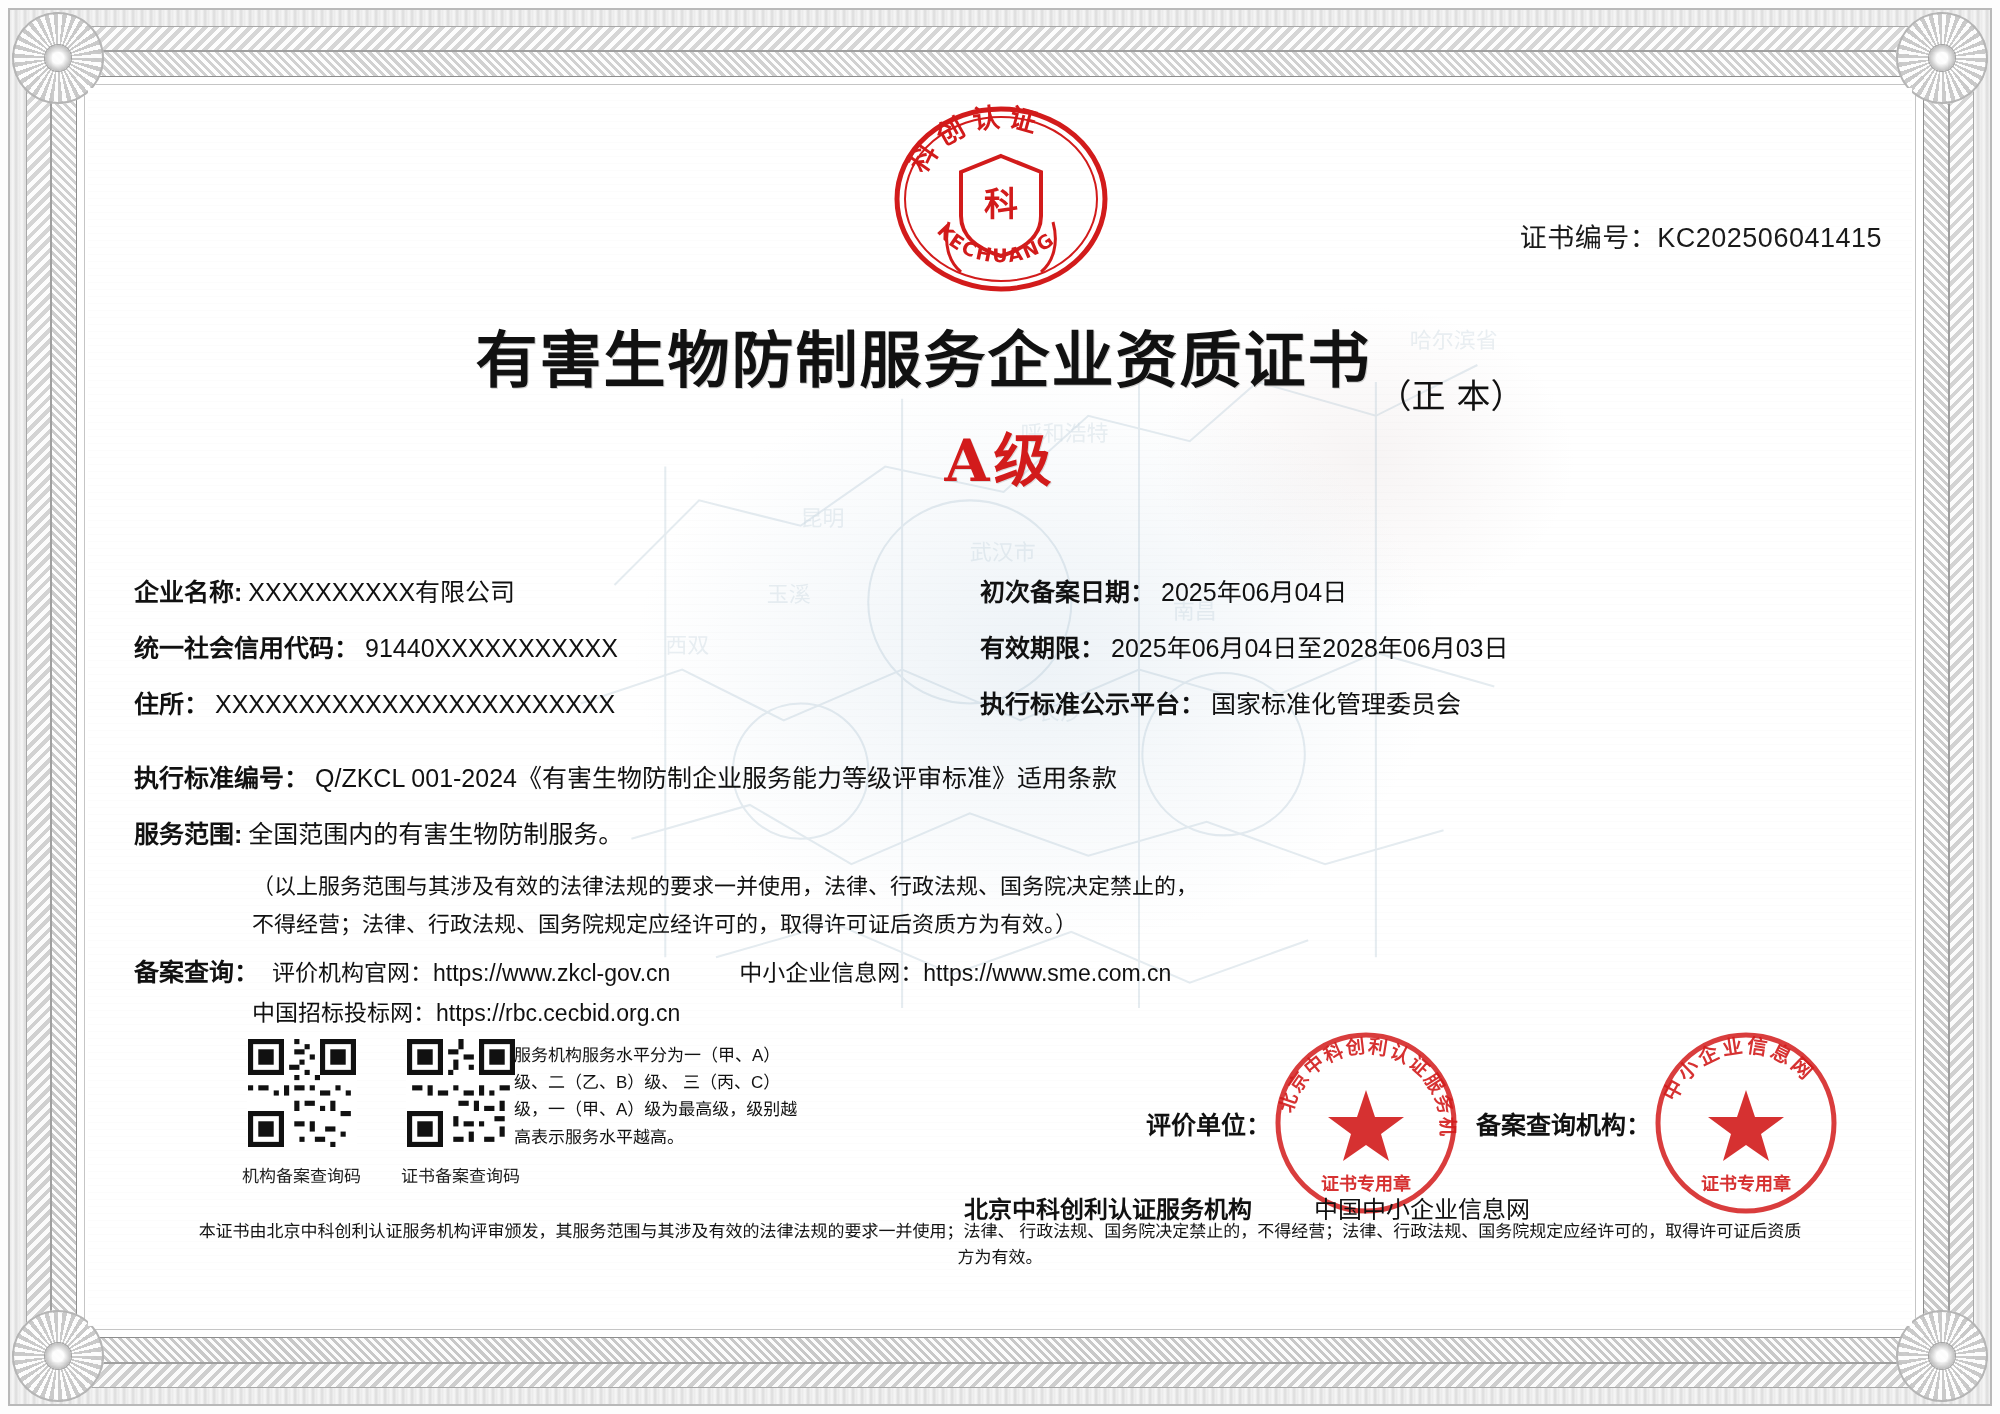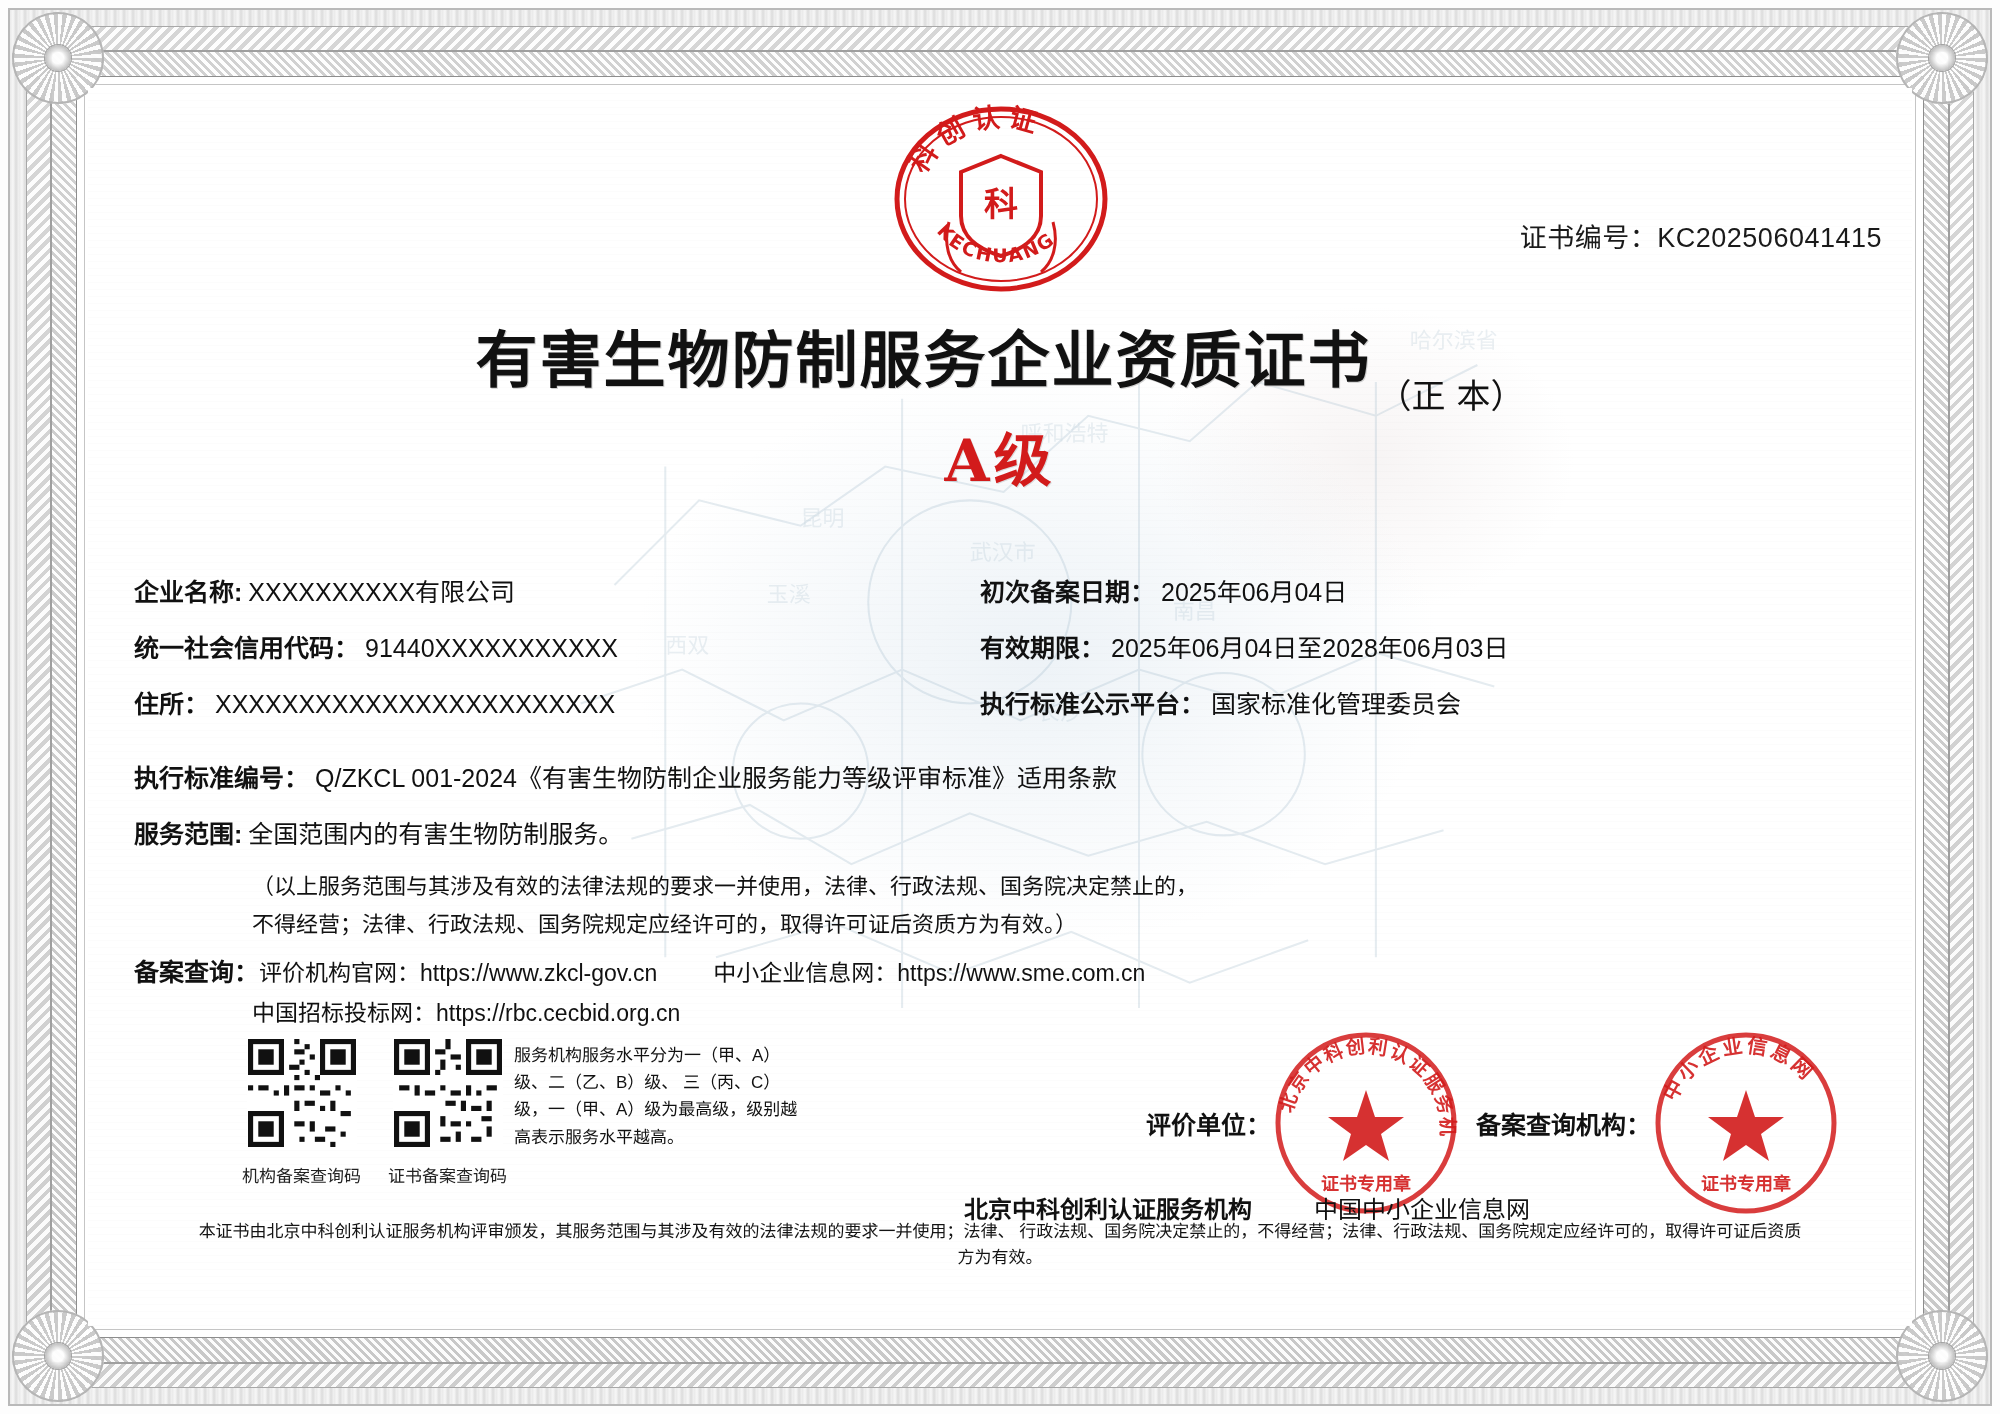--- a/index.html
+++ b/index.html
@@ -130,29 +130,29 @@
   .col-left{width:820px;flex:0 0 820px;}
   .col-right{flex:1;padding-left:26px;}
   .lbl{font-weight:bold;}
   .val{font-weight:normal;}
   .line{display:flex;align-items:baseline;margin-bottom:20px;white-space:nowrap;}
   .line .lbl{margin-right:6px;}
   .note{
     font-size:22px;color:#111;line-height:1.55;margin:4px 0 0 118px;
   }
   .query-block{margin-top:10px;}
-  .query-line{display:flex;align-items:baseline;}
+  .query-line{display:flex;align-items:baseline;gap:13px;}
   .query-sub{margin-left:118px;margin-top:6px;font-size:23px;}
   .q-item{font-size:23px;margin-right:56px;}
   
   .bottom{
     position:absolute;left:46px;right:46px;bottom:48px;height:240px;
   }
   .qr-group{
-    position:absolute;left:108px;top:0;display:flex;gap:27px;
+    position:absolute;left:108px;top:0;display:flex;gap:40px;
   }
   .qr-item{text-align:center;}
   .qr{
     width:108px;height:108px;background:#fff;
     image-rendering:pixelated;
     border:1px solid #fff;
   }
   .qr-cap{font-size:17px;color:#222;margin-top:10px;}
   .level-note{
     position:absolute;left:380px;top:4px;width:290px;

